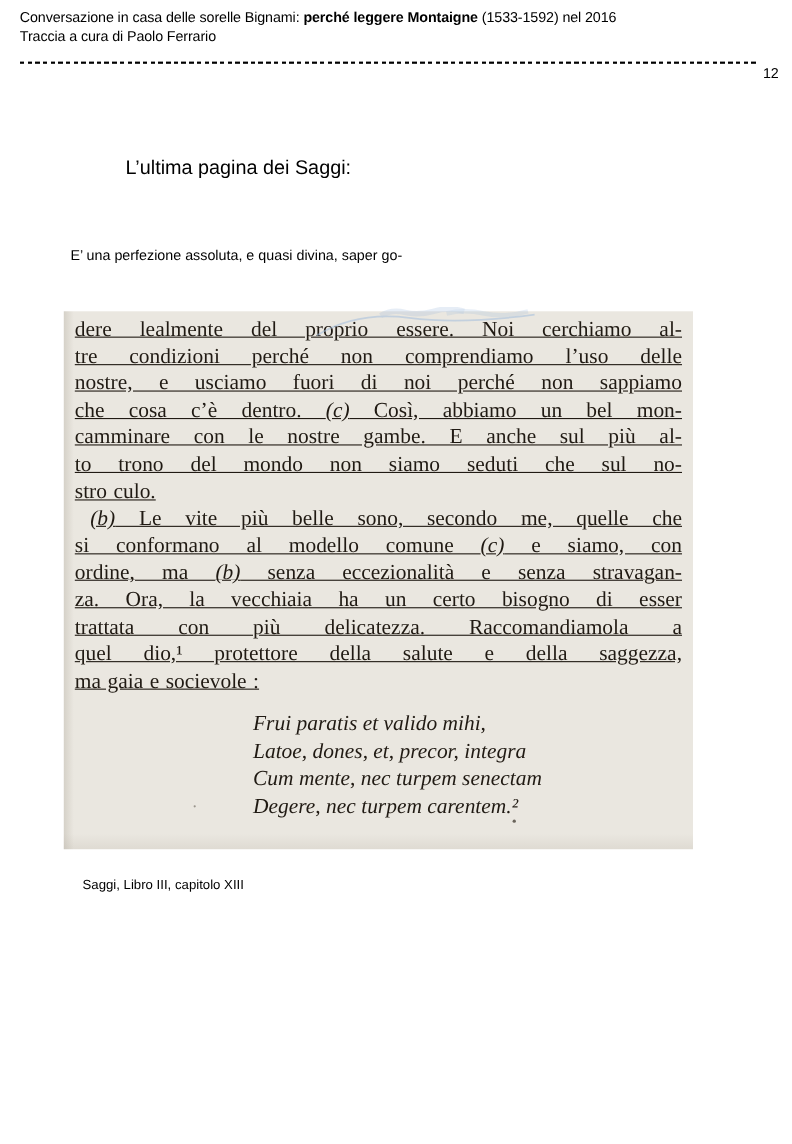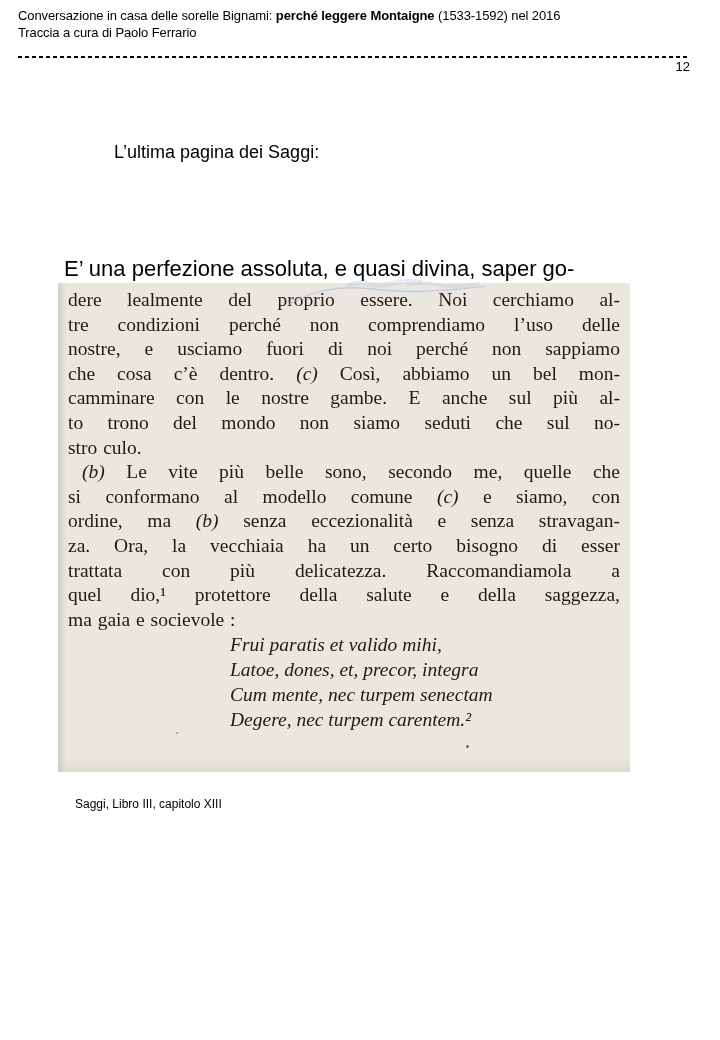--- a/index.html
+++ b/index.html
@@ -17,33 +17,33 @@
     position: absolute; left: 18px; top: 8px; width: 684px;
     font-size: 13px; line-height: 16.5px; letter-spacing: -0.1px;
   }
   .header .bold { font-weight: bold; margin-top: 18px; }
 
   .dash-line {
     position: absolute; left: 18px; top: 56px; width: 672px; height: 2px;
     background: repeating-linear-gradient(90deg, #000 0, #000 4px, transparent 4px, transparent 7px);
   }
   .page-number {
-    position: absolute; top: 59px; right: 30px;
+    position: absolute; top: 59px; right: 12px;
     font-size: 13px;
   }
 
   
   .slide-title {
     position: absolute; left: 72px; top: 142px;
     font-size: 18px;
     margin-left: 42px;
   }
   .slide-lead {
-    position: absolute; left: 64px; top: 256px;
-    font-size: 22px;
+    position: absolute; left: 64px; top: 224px;
+    font-size: 13px;
   }
   .caption {
     position: absolute; left: 75px; top: 797px;
     font-size: 12px;
   }
 
   
   .scan {
     position: absolute; left: 58px; top: 283px;
     width: 572px; height: 489px;
@@ -52,31 +52,33 @@
     background:
       linear-gradient(90deg, rgba(160,152,138,0.28) 0, rgba(160,152,138,0) 9px),
       linear-gradient(0deg, rgba(170,162,148,0.18) 0, rgba(170,162,148,0) 14px),
       #eae7e0;
   }
   .scan-text {
     font-family: "Liberation Serif", serif;
     font-size: 19.5px;
     line-height: 24.6px;
     color: #201a13;
+    text-decoration: underline;
   }
   .scan-line {
     text-align: justify;
     text-align-last: justify;
     word-spacing: 1px;
     white-space: normal;
   }
   .scan-line.no-just { text-align-last: left; }
   .it { font-style: italic; }
 
   .scan-verse {
+    margin-top: 14px;
     margin-left: 162px;
     font-family: "Liberation Serif", serif;
     font-style: italic;
     font-size: 19.5px;
     line-height: 25px;
     color: #201a13;
   }
 
   .watermark {
     position: absolute; left: 228px; top: -4px;

